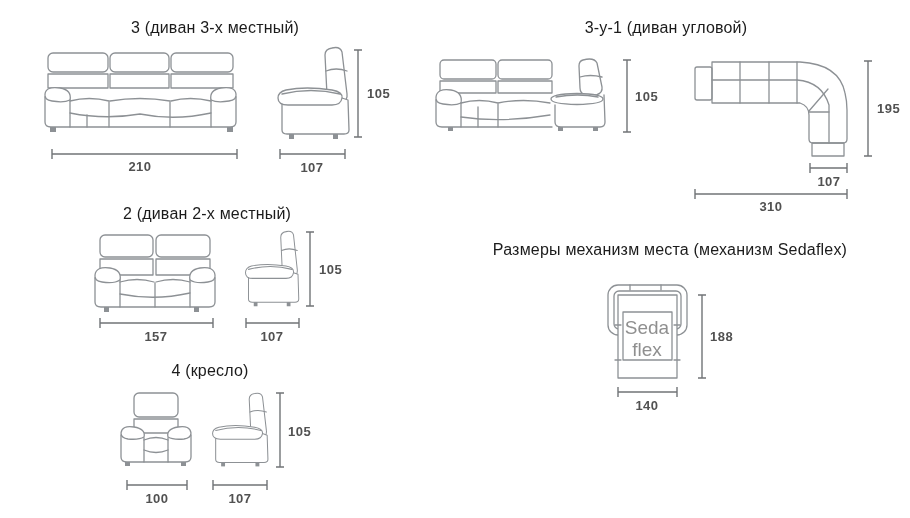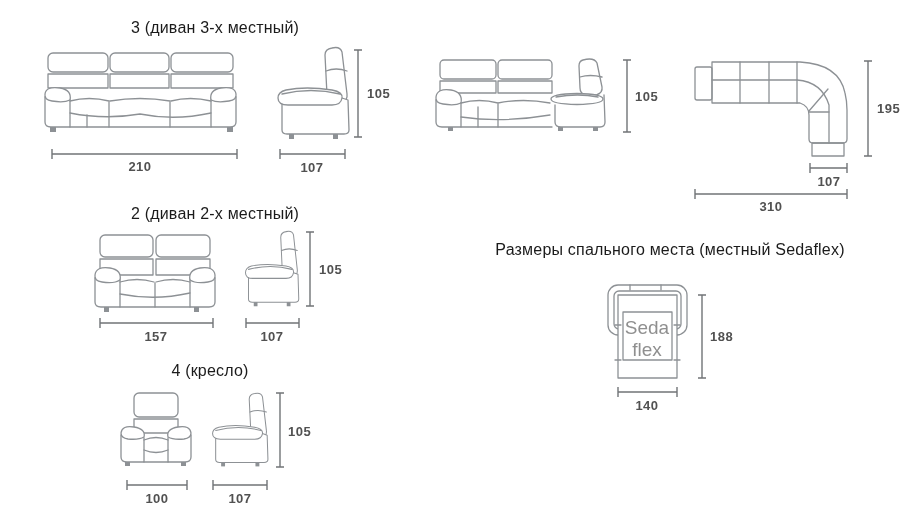--- a/index.html
+++ b/index.html
@@ -45,22 +45,23 @@
         <path class="drawf" d="M6,56 Q6,52 12,52 L66,52 L72,54 L73,84 Q73,88 68,88 L11,88 Q6,88 6,84 Z"></path>
         <path class="drawf" d="M10,44 Q2,46 2,52 Q2,59 12,59 L56,59 Q65,59 66,52 Q67,46 56,44 Q30,40 10,44 Z"></path>
         <path class="draw" d="M6,48 Q35,41 64,48"></path>
         <rect class="leg" x="13" y="88" width="5" height="5"></rect>
         <rect class="leg" x="57" y="88" width="5" height="5"></rect>
       </g>
     </defs>
   </svg>
 
   <div class="sec-title" style="left:20px;top:19px;width:390px">3 (диван 3-х местный)</div>
-  <div class="sec-title" style="left:20px;top:205px;width:390px">2 (диван 2-х местный)</div>
-  <div class="sec-title" style="left:470px;top:241px;width:400px">Размеры спального места (местный Sedaflex)</div>
+  <div class="sec-title" style="left:470px;top:19px;width:392px">3-у-1 (диван угловой)</div>
+  <div class="sec-title" style="left:12px;top:205px;width:390px">2 (диван 2-х местный)</div>
+  <div class="sec-title" style="left:470px;top:241px;width:400px">Размеры механизм места (механизм Sedaflex)</div>
   <div class="sec-title" style="left:20px;top:362px;width:380px">4 (кресло)</div>
 
   <svg style="left:40px;top:48px" width="205" height="132" viewBox="0 0 205 132">
     <g>
       <rect class="draw" x="8" y="5" width="60" height="19" rx="5"></rect>
       <rect class="draw" x="70" y="5" width="59" height="19" rx="5"></rect>
       <rect class="draw" x="131" y="5" width="62" height="19" rx="5"></rect>
       <rect class="draw" x="8" y="26" width="60" height="14"></rect>
       <rect class="draw" x="70" y="26" width="59" height="14"></rect>
       <rect class="draw" x="131" y="26" width="62" height="14"></rect>

